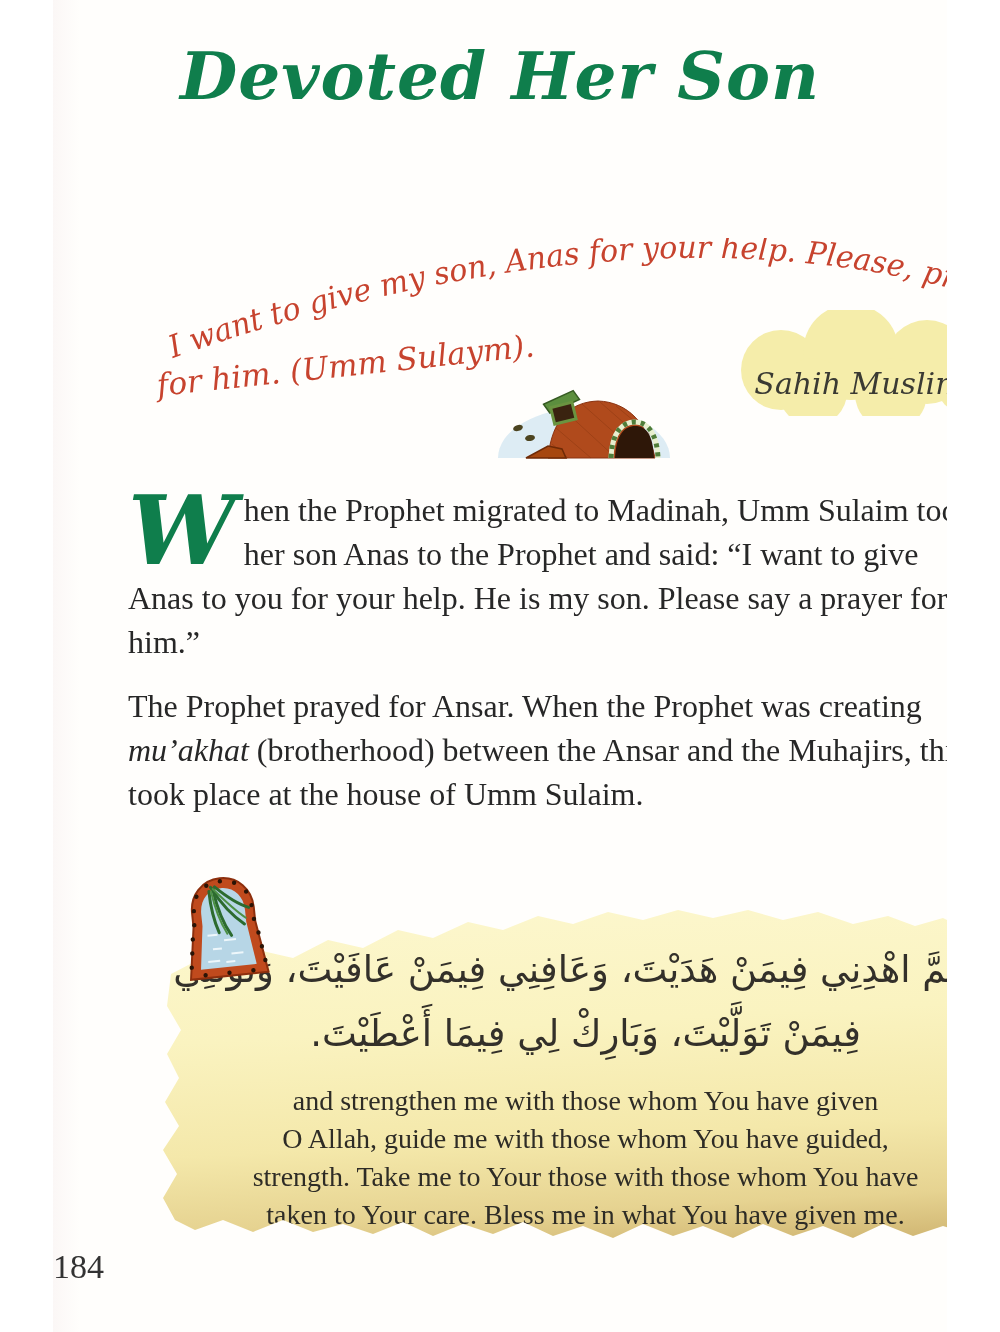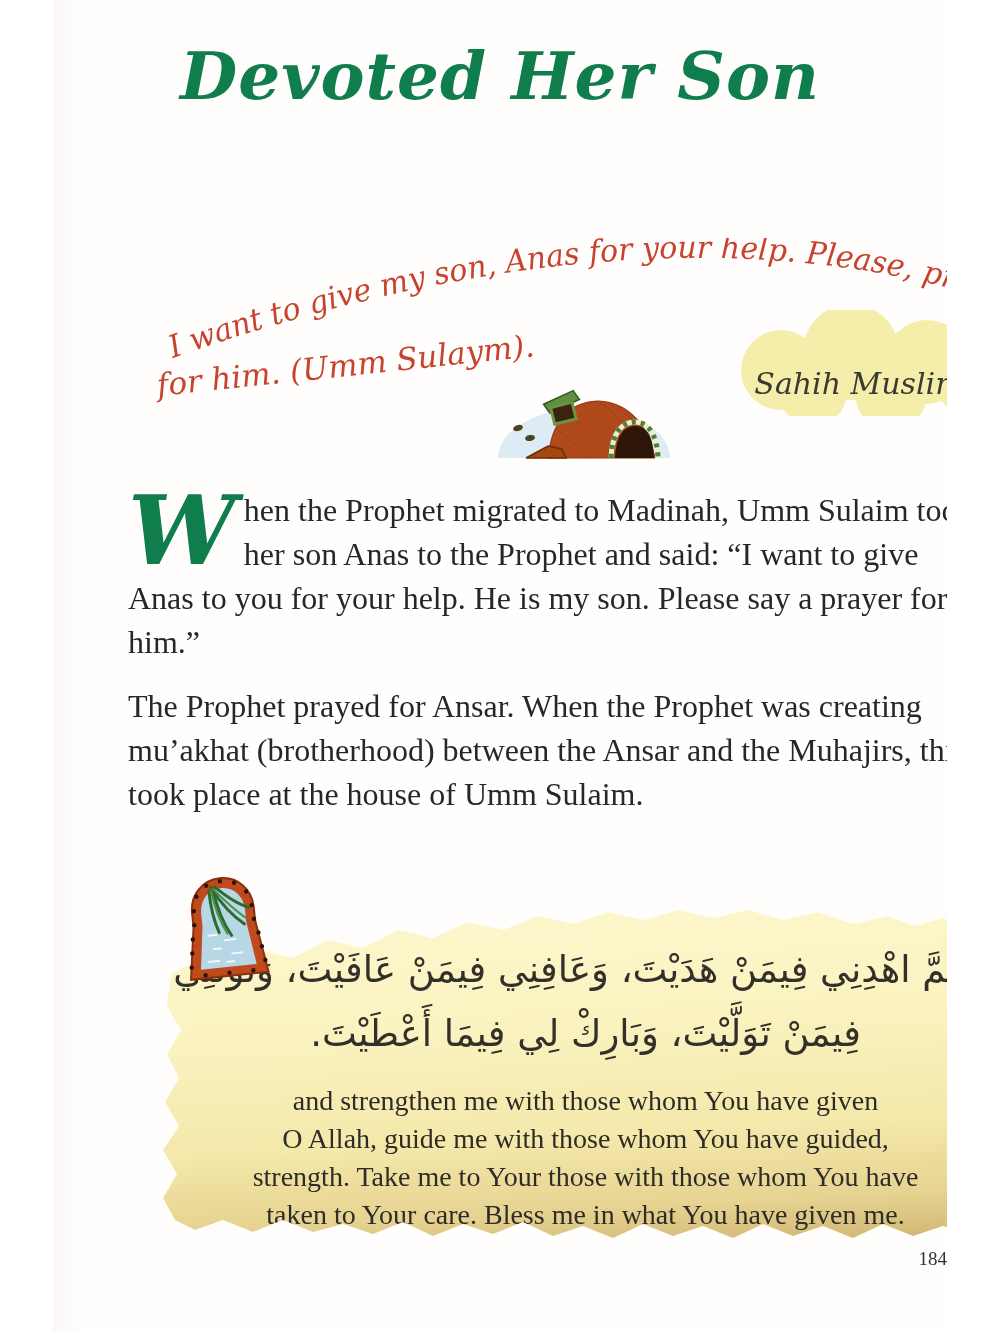--- a/index.html
+++ b/index.html
@@ -42,21 +42,21 @@
   }
   .dropcap{
     float:left;
     font-family:"DejaVu Serif",serif;
     font-style:italic;font-weight:700;
     font-size:96px;line-height:78px;
     color:#0f7e4c;
     margin:4px 8px 0 0;
   }
   .para2{margin-top:20px;}
-  .ital{}
+  .ital{font-style:italic;}
   
   .dua-box{
     position:absolute;left:100px;top:882px;width:865px;height:362px;
     background:linear-gradient(177deg,#fdf8d1 0%,#faf3c0 40%,#f4e8aa 68%,#e6d391 86%,#ccb06c 100%);
     clip-path:polygon(
       18px 92px,45px 78px,75px 86px,105px 68px,140px 76px,175px 58px,210px 66px,
       245px 48px,280px 56px,315px 40px,350px 48px,385px 34px,420px 42px,455px 30px,
       490px 38px,525px 28px,560px 36px,595px 28px,630px 38px,665px 30px,700px 42px,
       735px 34px,762px 44px,790px 36px,815px 48px,
       832px 62px,818px 88px,830px 114px,816px 142px,828px 170px,814px 198px,
@@ -78,21 +78,21 @@
   }
   .translation{
     margin-top:16px;text-align:center;
     font-size:28px;line-height:38px;color:#2e2c26;
   }
   
   .window-icon{position:absolute;left:118px;top:874px;width:108px;height:112px;}
   
   .page-number{
     position:absolute;left:0;top:1248px;width:100%;
-    text-align:right;font-size:19px;color:#333;
+    text-align:left;font-size:34px;color:#333;
   }
 </style>
 </head>
 <body>
 
 <div class="page">
 
   <div class="title">
     <div>Devoted Her Son</div>
   </div>

